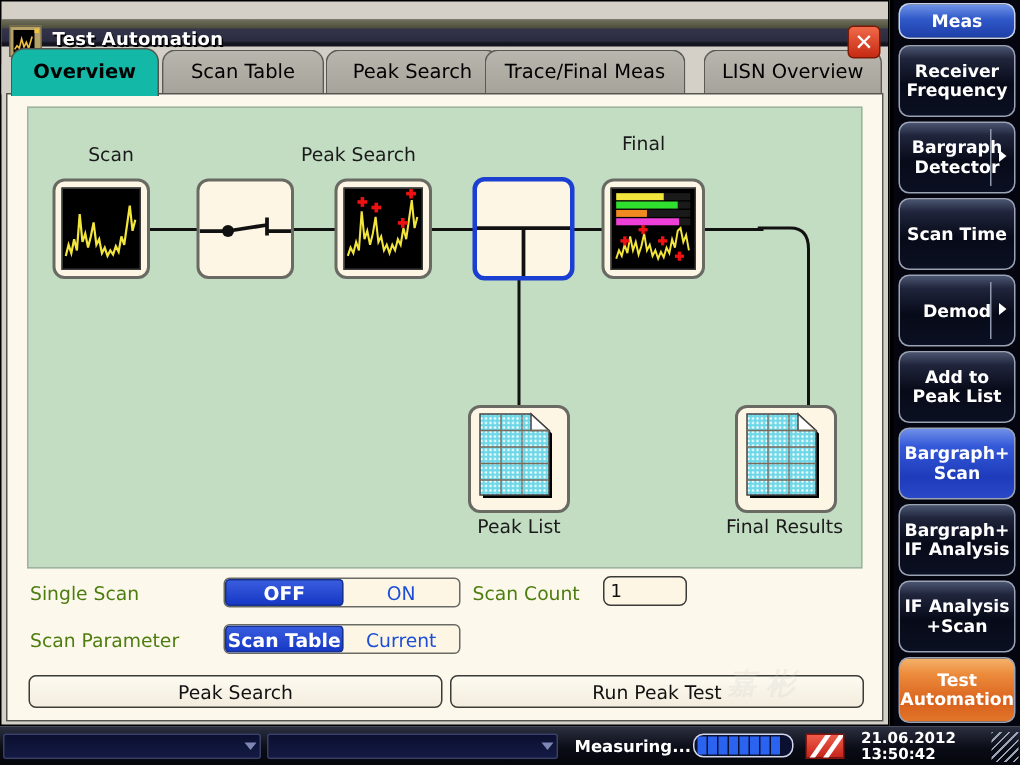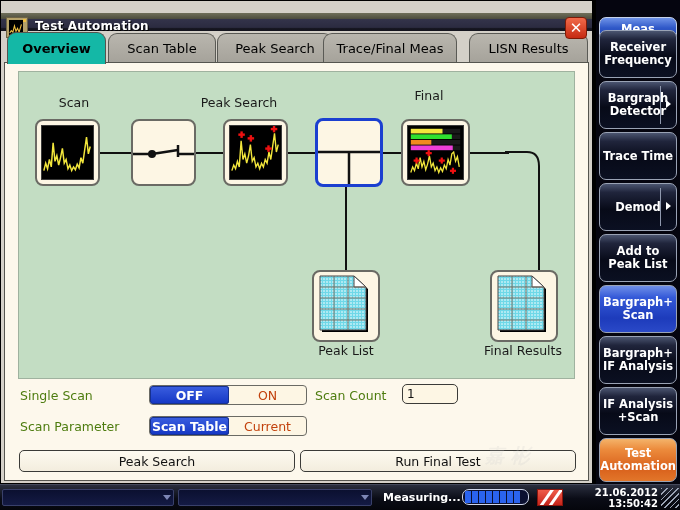--- a/index.html
+++ b/index.html
@@ -128,21 +128,21 @@
   }
   .seg{
     position:absolute;height:20px;
     border:1px solid #6a6a64;border-radius:4px;
     background:#fdf6e4;box-sizing:border-box;
     display:flex;overflow:hidden;
     cursor:pointer;
   }
   .seg .opt{
     display:flex;align-items:center;justify-content:center;
-    font-size:12.5px;color:#c2410c;box-sizing:border-box;height:100%;
+    font-size:12.5px;color:#1d4ed8;box-sizing:border-box;height:100%;
   }
   .seg .opt.on{
     background:linear-gradient(180deg,#3b5fe0,#1436c4);
     color:#fff;font-weight:bold;
     border-radius:3px;
     box-shadow:inset 0 0 0 1px #16308f;
   }
 
   #scan-count-input{
     position:absolute;left:404px;top:382px;width:56px;height:20px;
@@ -169,21 +169,21 @@
   }
   .sk{
     position:absolute;left:3px;width:78px;
     border:1px solid #9aa3b5;border-radius:7px;
     box-sizing:border-box;
     display:flex;align-items:center;justify-content:center;
     text-align:center;color:#fff;font-size:11.5px;font-weight:bold;
     line-height:13px;cursor:pointer;
   }
   .sk.head{
-    height:24px;top:17px;
+    height:24px;top:2px;
     background:linear-gradient(180deg,#6f93e8,#2f58c8 45%,#1e3fa8);
     color:#fff;border-color:#c6d2ea;
   }
   .sk.dark{
     background:linear-gradient(180deg,#4b5570 0%,#20253c 18%,#070a18 55%,#0b1022 100%);
   }
   .sk.blue{
     background:linear-gradient(180deg,#6f8fe8 0%,#3459d8 25%,#1d3bbb 70%,#2a49c8 100%);
   }
   .sk.orange{
@@ -231,21 +231,21 @@
     background:linear-gradient(180deg,#ef5c4a,#c5241a);
     border:1px solid #8a150d;box-sizing:border-box;overflow:hidden;
   }
   #busy-icon .s1,#busy-icon .s2{
     position:absolute;width:3px;height:26px;background:#fff;top:-5px;
     transform:rotate(35deg);
   }
   #busy-icon .s1{left:7px;}
   #busy-icon .s2{left:16px;}
   #datetime{
-    position:absolute;right:22px;top:2px;width:84px;text-align:right;
+    position:absolute;right:22px;top:2px;width:84px;text-align:left;
     color:#fff;font-size:10px;font-weight:bold;line-height:11px;
   }
   #grip{
     position:absolute;right:1px;top:3px;width:18px;height:20px;
     background:repeating-linear-gradient(135deg,#9aa3b5 0 1px,transparent 1px 4px);
   }
   
   .wm{
     position:absolute;color:rgba(200,200,200,.20);font-size:19px;font-style:italic;
     font-weight:bold;pointer-events:none;z-index:9;font-family:"DejaVu Serif",serif;
@@ -271,21 +271,21 @@
       <div id="close-btn">
         <span>✕</span>
       </div>
     </div>
 
     <div id="tabs">
       <div class="tab active" style="left:6px;width:99px;">Overview</div>
       <div class="tab" style="left:107px;width:108px;">Scan Table</div>
       <div class="tab" style="left:216px;width:116px;">Peak Search</div>
       <div class="tab" style="left:322px;width:134px;">Trace/Final Meas</div>
-      <div class="tab" style="left:468px;width:119px;">LISN Results</div>
+      <div class="tab" style="left:468px;width:119px;">LISN Overview</div>
     </div>
 
     <div id="content">
 
       <div id="diagram">
 
         <div class="diag-label" style="left:20px;top:24px;width:70px;">Scan</div>
         <div class="diag-label" style="left:165px;top:24px;width:110px;">Peak Search</div>
         <div class="diag-label" style="left:350px;top:17px;width:120px;">Final</div>
 
@@ -436,41 +436,41 @@
       <div class="ctl-label" style="left:15px;top:356px;">Scan Parameter</div>
       <div class="seg" style="left:144px;top:353px;width:158px;">
         <div class="opt on" style="flex:0 0 79px;">Scan Table</div>
         <div class="opt" style="flex:1;">Current</div>
       </div>
 
       <div class="ctl-label" style="left:310px;top:325px;">Scan Count</div>
       <div id="scan-count-input" style="left:397px;top:321px;">1</div>
 
       <div class="actionbtn" style="left:14px;top:387px;width:276px;">Peak Search</div>
-      <div class="actionbtn" style="left:295px;top:387px;width:276px;">Run Final Test</div>
+      <div class="actionbtn" style="left:295px;top:387px;width:276px;">Run Peak Test</div>
 
       <div class="wm" style="left:480px;top:380px;">嘉 彬</div>
     </div>
   </div>
 
   <div id="softkeys">
     <div class="sk head">Meas</div>
 
     <div class="sk dark" style="top:30px;height:48px;">
       <span>Receiver<br>Frequency</span>
     </div>
 
     <div class="sk dark" style="top:81px;height:48px;">
       <span>Bargraph<br>Detector</span>
       <div class="sep"></div>
       <div class="arrow"></div>
     </div>
 
     <div class="sk dark" style="top:132px;height:48px;">
-      <span>Trace Time</span>
+      <span>Scan Time</span>
     </div>
 
     <div class="sk dark" style="top:183px;height:48px;">
       <span>Demod</span>
       <div class="sep"></div>
       <div class="arrow"></div>
     </div>
 
     <div class="sk dark" style="top:234px;height:48px;">
       <span>Add to<br>Peak List</span>

